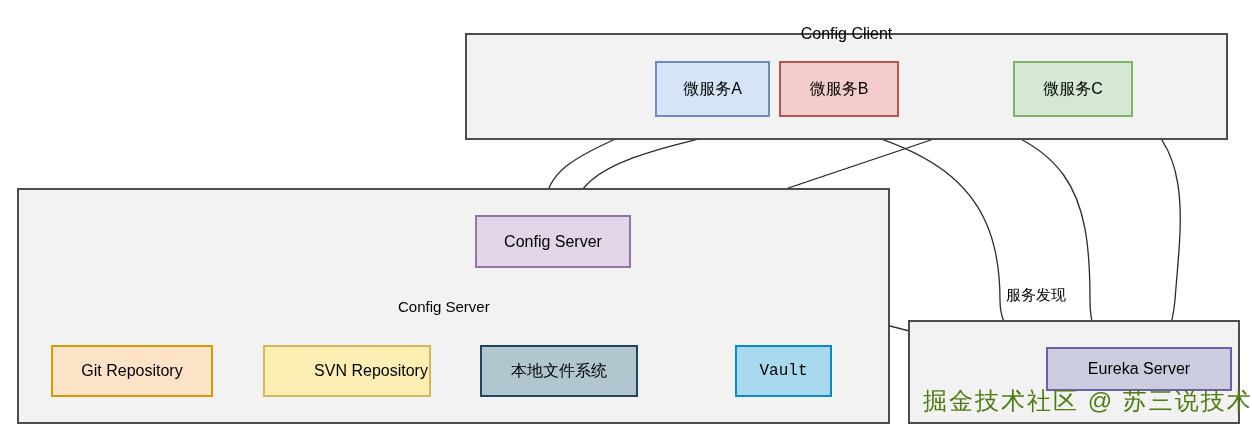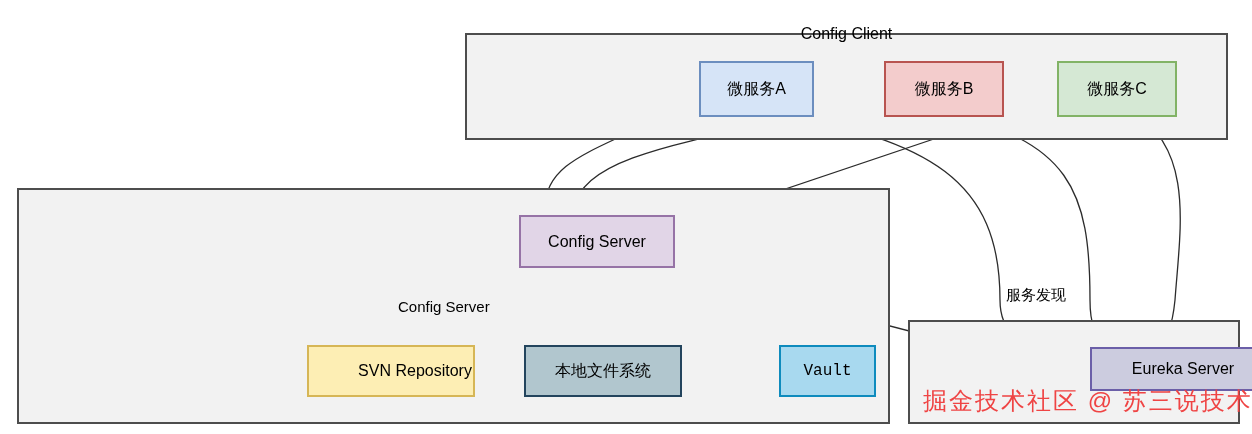--- a/index.html
+++ b/index.html
@@ -40,34 +40,33 @@
   .node {
     position: absolute;
     box-sizing: border-box;
     display: flex;
     align-items: center;
     justify-content: center;
     font-size: 16px;
     color: #000000;
     white-space: nowrap;
     z-index: 3;
-    margin-left: 44px;
   }
   .edge-label {
     position: absolute;
     font-size: 15px;
     color: #000000;
     white-space: nowrap;
     z-index: 4;
     background: transparent;
   }
   .watermark {
     position: absolute;
     font-size: 24px;
-    color: #ef4444;
+    color: #4d7c0f;
     white-space: nowrap;
     z-index: 5;
     letter-spacing: 2px;
   }
 </style>
 </head>
 <body>
 
 <div id="canvas">
 
@@ -105,32 +104,35 @@
   <div class="group-title" style="left:465px; top:10px; width:763px;">Config Client</div>
 
   <div class="group-box" style="left:17px; top:188px; width:873px; height:236px;"></div>
 
   <div class="group-box" style="left:908px; top:320px; width:332px; height:104px;"></div>
 
   <div class="node" style="left:655px; top:61px; width:115px; height:56px; background:#d6e4f7; border:2px solid #6c8ebf;">
     <span>微服务A</span>
   </div>
 
-  <div class="node" style="left:840px; top:61px; width:120px; height:56px; background:#f3cccc; border:2px solid #b85450;">
+  <div class="node" style="left:779px; top:61px; width:120px; height:56px; background:#f3cccc; border:2px solid #b85450;">
     <span>微服务B</span>
   </div>
 
   <div class="node" style="left:1013px; top:61px; width:120px; height:56px; background:#d5e8d4; border:2px solid #82b366;">
     <span>微服务C</span>
   </div>
 
   <div class="node" style="left:475px; top:215px; width:156px; height:53px; background:#e1d5e7; border:2px solid #9673a6;">
     <span>Config Server</span>
   </div>
 
+  <div class="node" style="left:51px; top:345px; width:162px; height:52px; background:#fce3c8; border:2px solid #d79b00;">
+    <span>Git Repository</span>
+  </div>
 
   <div class="node" style="left:263px; top:345px; width:168px; height:52px; background:#fdeeb4; border:2px solid #d6b656;padding-left:48px;">
     <span>SVN Repository</span>
   </div>
 
   <div class="node" style="left:480px; top:345px; width:158px; height:52px; background:#b1c6ce; border:2px solid #23445d;">
     <span>本地文件系统</span>
   </div>
 
   <div class="node" style="left:735px; top:345px; width:97px; height:52px; background:#a8d9ef; border:2px solid #0e8bbd;font-family:Liberation Mono, monospace;">

